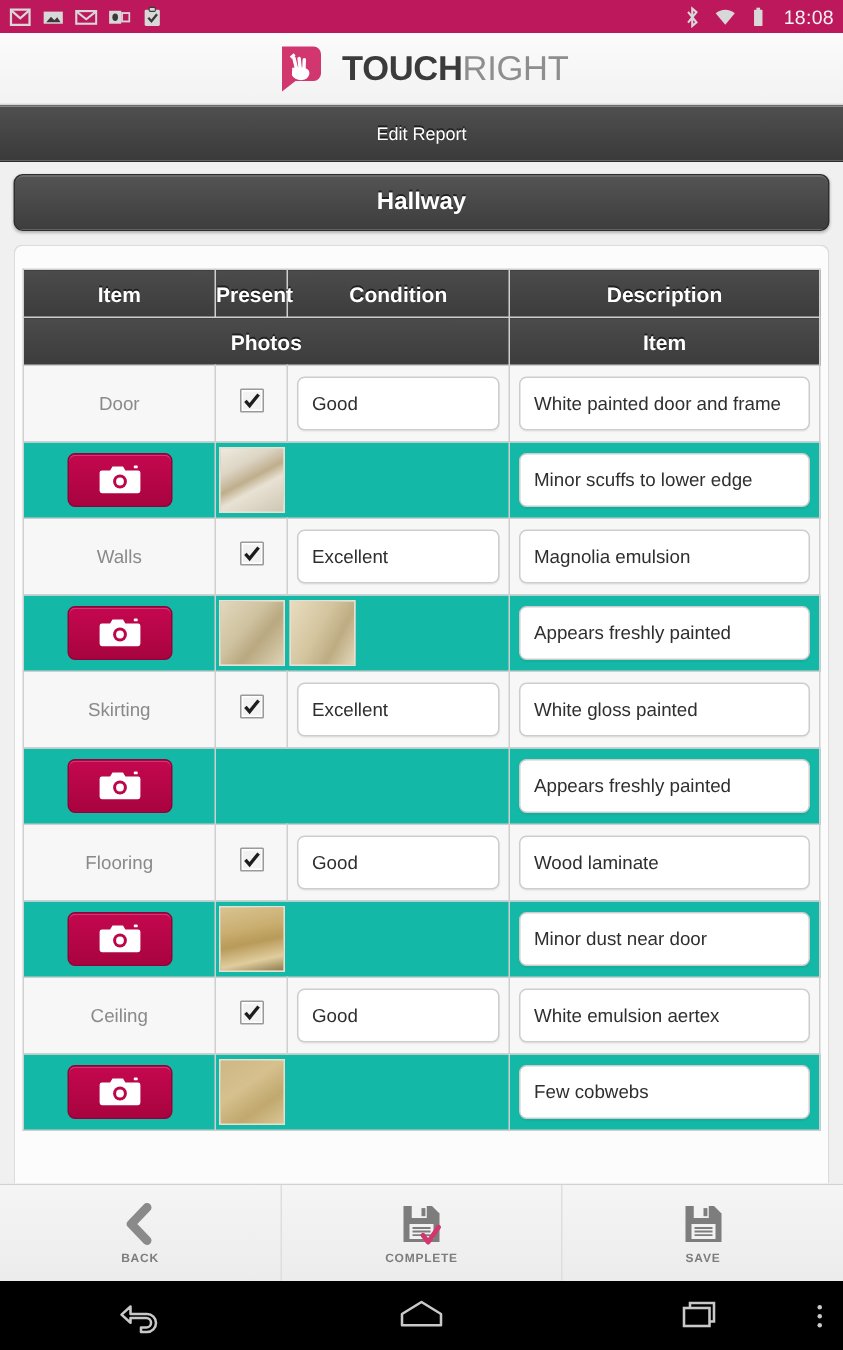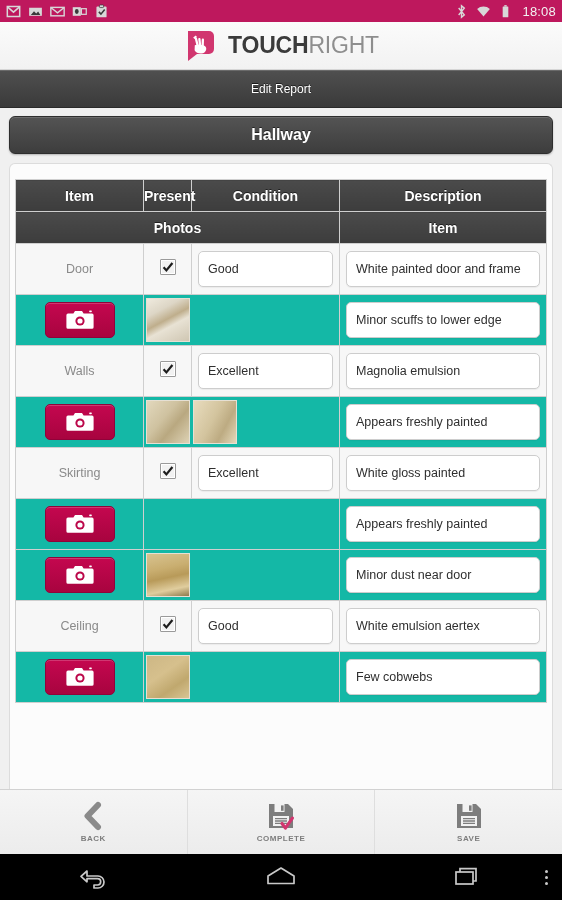--- a/index.html
+++ b/index.html
@@ -372,20 +372,38 @@
               </div>
             </td>
             <td colspan="2" class="empty-cell">
               <div class="thumbs"></div>
             </td>
             <td>
               <div class="field">Appears freshly painted</div>
             </td>
           </tr>
 
+          <tr class="main-row">
+            <td>
+              <span class="item-label">Flooring</span>
+            </td>
+            <td class="chk-cell">
+              <span class="chkbox">
+                <svg width="12" height="12" viewBox="0 0 12 12">
+                  <path d="M1.6 6.2l2.8 3.2L10.4 2" fill="none" stroke="#1d1d1d" stroke-width="2.2"></path>
+                </svg>
+              </span>
+            </td>
+            <td>
+              <div class="field">Good</div>
+            </td>
+            <td>
+              <div class="field">Wood laminate</div>
+            </td>
+          </tr>
           <tr class="photo-row">
             <td>
               <div class="cam-btn">
                 <svg width="30" height="22" viewBox="0 0 30 22">
                   <path d="M10 2h7l1.6 2.6H27a1.6 1.6 0 0 1 1.6 1.6v12A1.6 1.6 0 0 1 27 19.8H3A1.6 1.6 0 0 1 1.4 18.2V6.2A1.6 1.6 0 0 1 3 4.6h5.4z" fill="#ffffff"></path>
                   <circle cx="15" cy="12" r="4.6" fill="#bb0649"></circle>
                   <circle cx="15" cy="12" r="2.6" fill="#ffffff"></circle>
                   <rect x="24.2" y="1.4" width="2.6" height="1.8" rx="0.6" fill="#ffffff"></rect>
                 </svg>
               </div>

